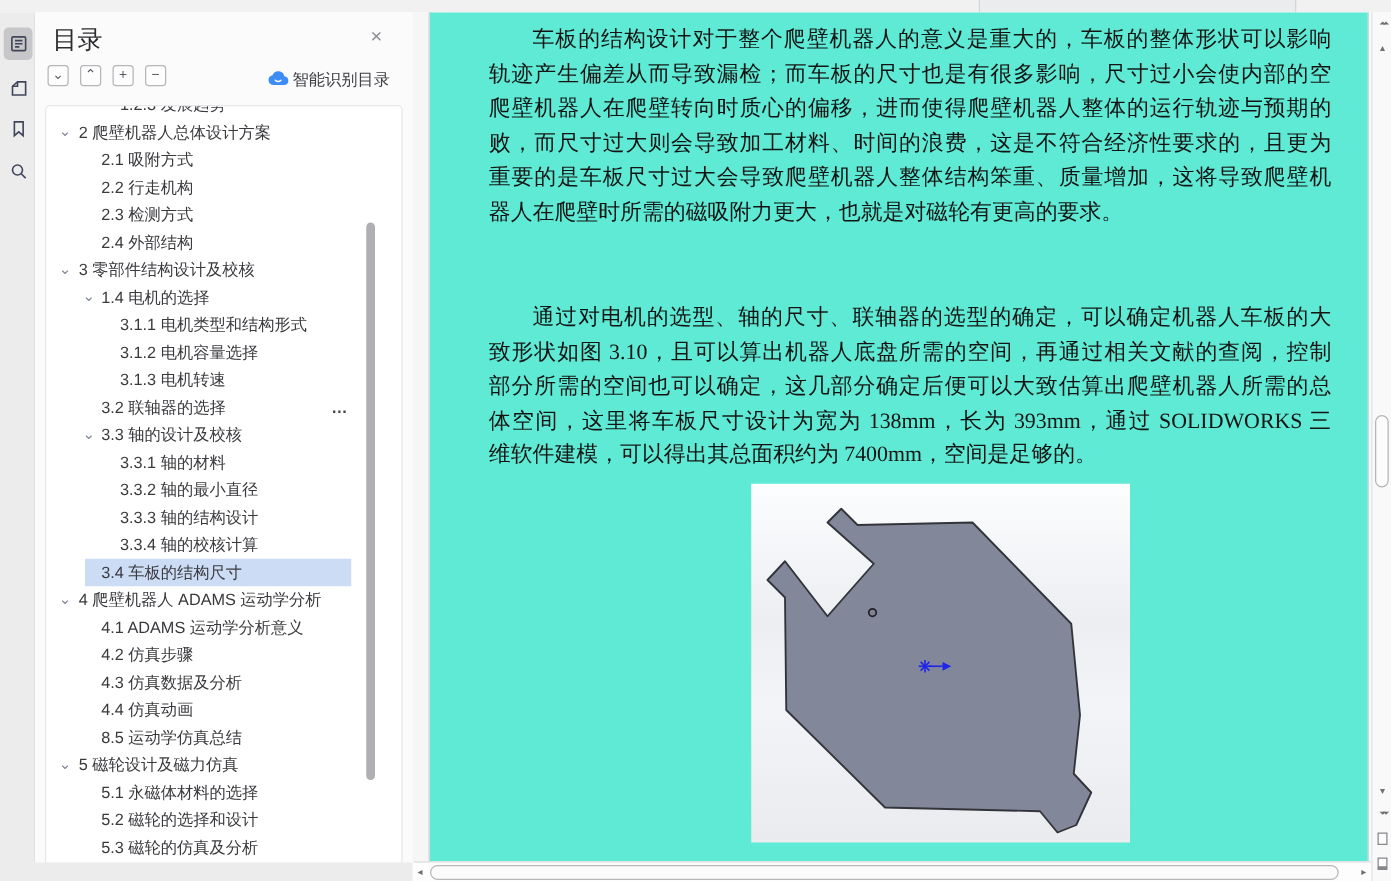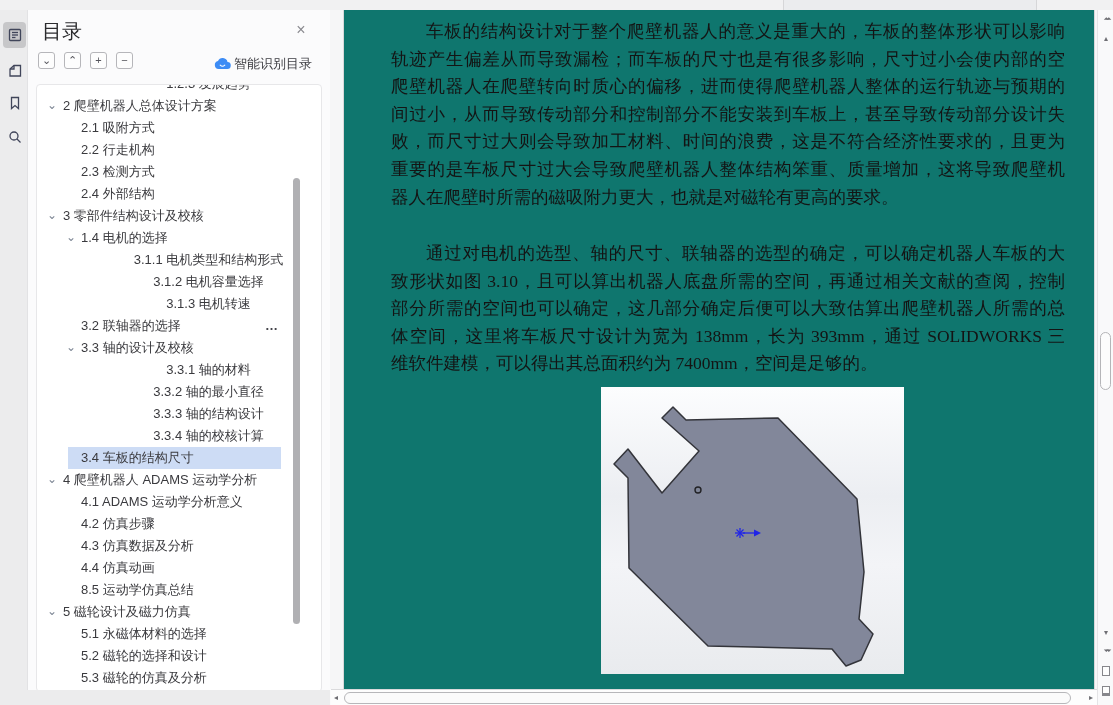--- a/index.html
+++ b/index.html
@@ -32,36 +32,36 @@
   #smart-label { position:absolute; left:206px; top:45px; font-size:13px; color:#3d3d42; }
   #smart-cloud { position:absolute; left:186px; top:46px; }
   
   #toc-list { position:absolute; left:8px; top:74px; width:286px; height:608px;
     background:#fff; border:1px solid #e7e7e9; border-radius:4px; overflow:hidden; }
   #toc-rows { position:absolute; left:0; top:1px; width:100%; }
   .row { position:relative; height:22px; line-height:22px; font-size:13px; color:#3a3a3e;
     white-space:nowrap; padding-left:59px; }
   .row.lvl1 { padding-left:26px; }
   .row.lvl2 { padding-left:44px; }
-  .row.lvl3 { padding-left:59px;text-align:center; }
+  .row.lvl3 { padding-left:59px; }
   .row.partial { margin-top:-13px; }
   .row .chev { display:none; position:absolute; left:10px; top:-1px; color:#7e8795; font-size:12px; }
   .row.expandable .chev { display:inline-block; }
   .row.lvl2 .chev { left:29px; }
   .row.selected::before { content:""; position:absolute; left:31px; right:40px; top:0; bottom:0;
     background:#cddcf5; z-index:0; }
   .row span.lbl { position:relative; z-index:1; }
   .row .dots { display:none; position:absolute; right:42px; top:0; color:#44444a;
     font-weight:bold; letter-spacing:1px; z-index:1; }
   .row.overflow .dots { display:inline; }
   #toc-scroll-thumb { position:absolute; left:256px; top:93px; width:7px; height:446px;
     background:#b0b0b3; border-radius:4px; }
   
   #doc-area { position:absolute; left:330px; top:10px; width:767px; height:679px; background:#f6f6f7; }
-  #doc-page { position:absolute; left:13px; top:0; width:752px; height:679px; background:#0f766e;
+  #doc-page { position:absolute; left:13px; top:0; width:752px; height:679px; background:#5eead4;
     border-left:1px solid #d8d8da; border-right:1px solid #d8d8da; }
   .text-col { position:absolute; left:47px; width:674px;
     font-family:"Liberation Serif","DejaVu Serif",serif; font-size:17.5px; color:#141414; }
   #para1 { top:8px; }
   #para2 { top:230px; }
   .line { height:27.6px; line-height:27.6px; text-align:justify; text-align-last:justify; overflow:hidden; }
   .line.last { text-align-last:left; }
   .line.indent { text-indent:35px; }
   
   #figure { position:absolute; left:257px; top:377px; width:303px; height:287px;
@@ -329,21 +329,20 @@
 <div id="doc-area">
   <div id="doc-page">
     <div id="para1" class="text-col">
 
         <div class="line indent">车板的结构设计对于整个爬壁机器人的意义是重大的，车板的整体形状可以影响</div>
 
         <div class="line">轨迹产生偏差从而导致漏检；而车板的尺寸也是有很多影响，尺寸过小会使内部的空</div>
 
         <div class="line">爬壁机器人在爬壁转向时质心的偏移，进而使得爬壁机器人整体的运行轨迹与预期的</div>
 
-        <div class="line">间过小，从而导致传动部分和控制部分不能安装到车板上，甚至导致传动部分设计失</div>
 
         <div class="line">败，而尺寸过大则会导致加工材料、时间的浪费，这是不符合经济性要求的，且更为</div>
 
         <div class="line">重要的是车板尺寸过大会导致爬壁机器人整体结构笨重、质量增加，这将导致爬壁机</div>
 
         <div class="line last">器人在爬壁时所需的磁吸附力更大，也就是对磁轮有更高的要求。</div>
       </div>
     <div id="para2" class="text-col">
 
         <div class="line indent">通过对电机的选型、轴的尺寸、联轴器的选型的确定，可以确定机器人车板的大</div>

